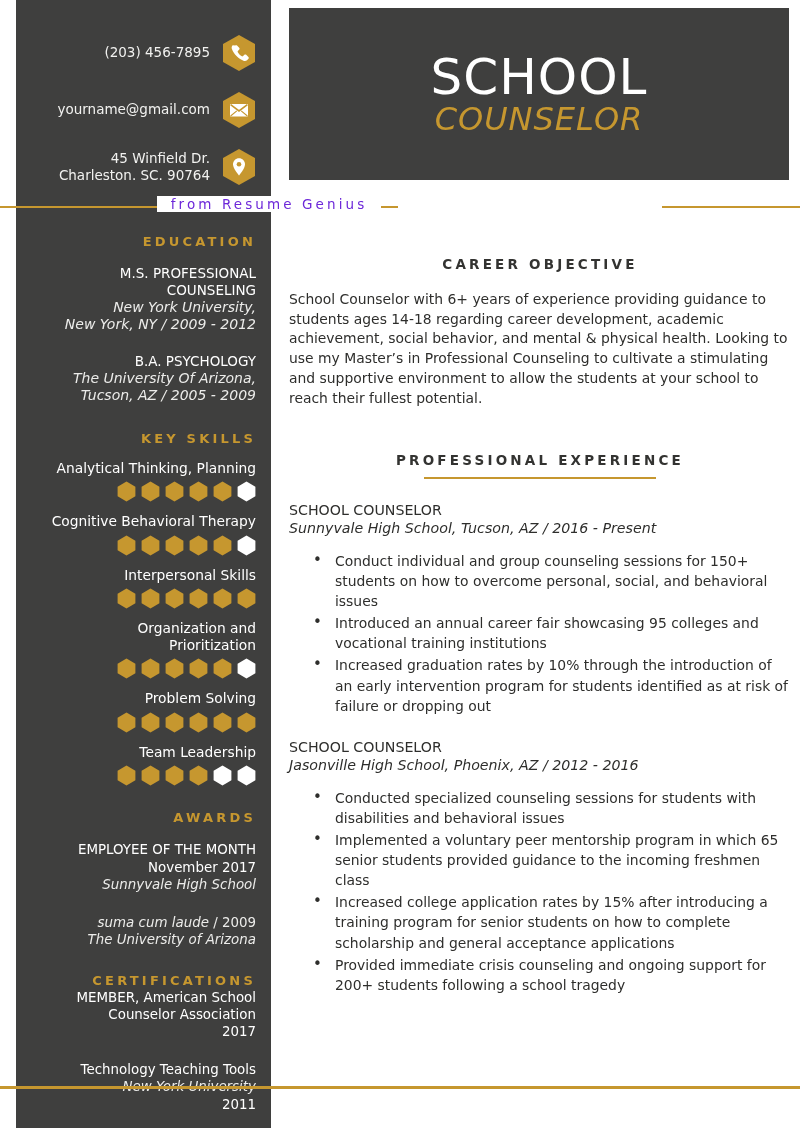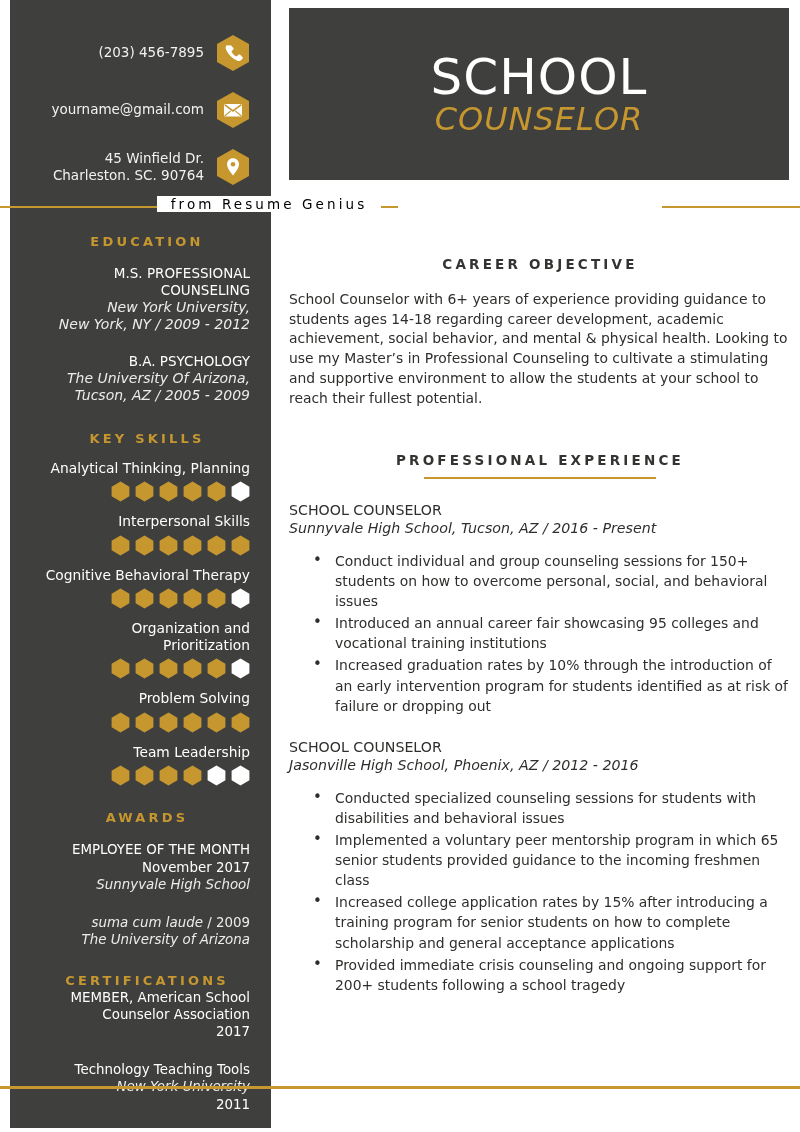--- a/index.html
+++ b/index.html
@@ -5,21 +5,21 @@
   html,body{margin:0;padding:0;background:#ffffff;}
   body{
     width:800px;height:1132px;position:relative;overflow:hidden;
     font-family:"DejaVu Sans","Liberation Sans",sans-serif;
     background:#ffffff;
   }
   .page{position:absolute;inset:0;}
 
   
   .sidebar{
-    position:absolute;left:10px;top:0;width:262px;height:1128px;
+    position:absolute;left:16px;top:0;width:262px;height:1128px;
     background:#3f3f3e;
     box-sizing:border-box;
     padding-left:20px;
   }
 
   
   .contact{padding:34px 22px 0 0;}
   .contact-row{
     display:flex;align-items:center;justify-content:flex-end;
     gap:12px;margin-bottom:19px;
@@ -42,21 +42,21 @@
     position:absolute;left:398px;top:203px;width:264px;height:8px;background:#ffffff;
   }
   .rule-bottom{
     position:absolute;left:0;top:1086px;width:800px;height:3px;background:#c6972f;
   }
 
   
   .side-section{padding:0 22px 0 14px;text-align:right;}
   .side-head{
     color:#c6972f;font-size:13px;letter-spacing:3.2px;font-weight:700;
-    text-align:center;margin:0;padding:0;
+    margin:0;padding:0;
   }
   .side-head.first{margin-top:48px;}
   .side-sub{margin-top:16px;}
   .edu-deg{
     color:#ffffff;font-size:13.5px;line-height:1.25;white-space:pre-line;
   }
   .edu-school{
     color:#ececea;font-size:14px;font-style:italic;line-height:1.25;
     white-space:pre-line;
   }
@@ -90,21 +90,21 @@
   .title-l1{
     color:#ffffff;font-size:50px;line-height:1.02;letter-spacing:1px;
     font-weight:400;text-align:center;
   }
   .title-l2{
     color:#c6972f;font-size:32px;line-height:1.02;letter-spacing:1px;
     font-weight:400;text-align:center;font-style:italic;
   }
   .subtitle{
     position:absolute;left:0;top:196px;width:538px;text-align:center;
-    color:#000000;font-size:13.5px;letter-spacing:3.1px;z-index:3;
+    color:#6d28d9;font-size:13.5px;letter-spacing:3.1px;z-index:3;
   }
   .subtitle span{background:#ffffff;padding:0 14px;}
 
   .sec{position:absolute;left:18px;width:502px;}
   .sec-head{
     text-align:center;color:#333331;font-size:13.5px;letter-spacing:3.2px;
     font-weight:700;
   }
   .sec-underline{
     width:232px;height:2px;background:#c6972f;margin:9px auto 0;
@@ -212,62 +212,62 @@
               </svg>
               <svg class="hexdot" viewBox="0 0 19 21">
                 <polygon points="9.5,0.6 18.4,5.7 18.4,15.3 9.5,20.4 0.6,15.3 0.6,5.7" fill="#c6972f"></polygon>
               </svg>
               <svg class="hexdot" viewBox="0 0 19 21">
                 <polygon points="9.5,0.6 18.4,5.7 18.4,15.3 9.5,20.4 0.6,15.3 0.6,5.7" fill="#ffffff"></polygon>
               </svg>
             </div>
           </div>
           <div class="skill">
+            <div class="skill-name">Cognitive Behavioral Therapy</div>
+            <div class="hexrow">
+              <svg class="hexdot" viewBox="0 0 19 21">
+                <polygon points="9.5,0.6 18.4,5.7 18.4,15.3 9.5,20.4 0.6,15.3 0.6,5.7" fill="#c6972f"></polygon>
+              </svg>
+              <svg class="hexdot" viewBox="0 0 19 21">
+                <polygon points="9.5,0.6 18.4,5.7 18.4,15.3 9.5,20.4 0.6,15.3 0.6,5.7" fill="#c6972f"></polygon>
+              </svg>
+              <svg class="hexdot" viewBox="0 0 19 21">
+                <polygon points="9.5,0.6 18.4,5.7 18.4,15.3 9.5,20.4 0.6,15.3 0.6,5.7" fill="#c6972f"></polygon>
+              </svg>
+              <svg class="hexdot" viewBox="0 0 19 21">
+                <polygon points="9.5,0.6 18.4,5.7 18.4,15.3 9.5,20.4 0.6,15.3 0.6,5.7" fill="#c6972f"></polygon>
+              </svg>
+              <svg class="hexdot" viewBox="0 0 19 21">
+                <polygon points="9.5,0.6 18.4,5.7 18.4,15.3 9.5,20.4 0.6,15.3 0.6,5.7" fill="#c6972f"></polygon>
+              </svg>
+              <svg class="hexdot" viewBox="0 0 19 21">
+                <polygon points="9.5,0.6 18.4,5.7 18.4,15.3 9.5,20.4 0.6,15.3 0.6,5.7" fill="#ffffff"></polygon>
+              </svg>
+            </div>
+          </div>
+          <div class="skill">
             <div class="skill-name">Interpersonal Skills</div>
             <div class="hexrow">
               <svg class="hexdot" viewBox="0 0 19 21">
                 <polygon points="9.5,0.6 18.4,5.7 18.4,15.3 9.5,20.4 0.6,15.3 0.6,5.7" fill="#c6972f"></polygon>
               </svg>
               <svg class="hexdot" viewBox="0 0 19 21">
                 <polygon points="9.5,0.6 18.4,5.7 18.4,15.3 9.5,20.4 0.6,15.3 0.6,5.7" fill="#c6972f"></polygon>
               </svg>
               <svg class="hexdot" viewBox="0 0 19 21">
                 <polygon points="9.5,0.6 18.4,5.7 18.4,15.3 9.5,20.4 0.6,15.3 0.6,5.7" fill="#c6972f"></polygon>
               </svg>
               <svg class="hexdot" viewBox="0 0 19 21">
                 <polygon points="9.5,0.6 18.4,5.7 18.4,15.3 9.5,20.4 0.6,15.3 0.6,5.7" fill="#c6972f"></polygon>
               </svg>
               <svg class="hexdot" viewBox="0 0 19 21">
                 <polygon points="9.5,0.6 18.4,5.7 18.4,15.3 9.5,20.4 0.6,15.3 0.6,5.7" fill="#c6972f"></polygon>
               </svg>
               <svg class="hexdot" viewBox="0 0 19 21">
                 <polygon points="9.5,0.6 18.4,5.7 18.4,15.3 9.5,20.4 0.6,15.3 0.6,5.7" fill="#c6972f"></polygon>
-              </svg>
-            </div>
-          </div>
-          <div class="skill">
-            <div class="skill-name">Cognitive Behavioral Therapy</div>
-            <div class="hexrow">
-              <svg class="hexdot" viewBox="0 0 19 21">
-                <polygon points="9.5,0.6 18.4,5.7 18.4,15.3 9.5,20.4 0.6,15.3 0.6,5.7" fill="#c6972f"></polygon>
-              </svg>
-              <svg class="hexdot" viewBox="0 0 19 21">
-                <polygon points="9.5,0.6 18.4,5.7 18.4,15.3 9.5,20.4 0.6,15.3 0.6,5.7" fill="#c6972f"></polygon>
-              </svg>
-              <svg class="hexdot" viewBox="0 0 19 21">
-                <polygon points="9.5,0.6 18.4,5.7 18.4,15.3 9.5,20.4 0.6,15.3 0.6,5.7" fill="#c6972f"></polygon>
-              </svg>
-              <svg class="hexdot" viewBox="0 0 19 21">
-                <polygon points="9.5,0.6 18.4,5.7 18.4,15.3 9.5,20.4 0.6,15.3 0.6,5.7" fill="#c6972f"></polygon>
-              </svg>
-              <svg class="hexdot" viewBox="0 0 19 21">
-                <polygon points="9.5,0.6 18.4,5.7 18.4,15.3 9.5,20.4 0.6,15.3 0.6,5.7" fill="#c6972f"></polygon>
-              </svg>
-              <svg class="hexdot" viewBox="0 0 19 21">
-                <polygon points="9.5,0.6 18.4,5.7 18.4,15.3 9.5,20.4 0.6,15.3 0.6,5.7" fill="#ffffff"></polygon>
               </svg>
             </div>
           </div>
           <div class="skill">
             <div class="skill-name">Organization and Prioritization</div>
             <div class="hexrow">
               <svg class="hexdot" viewBox="0 0 19 21">
                 <polygon points="9.5,0.6 18.4,5.7 18.4,15.3 9.5,20.4 0.6,15.3 0.6,5.7" fill="#c6972f"></polygon>
               </svg>
               <svg class="hexdot" viewBox="0 0 19 21">

